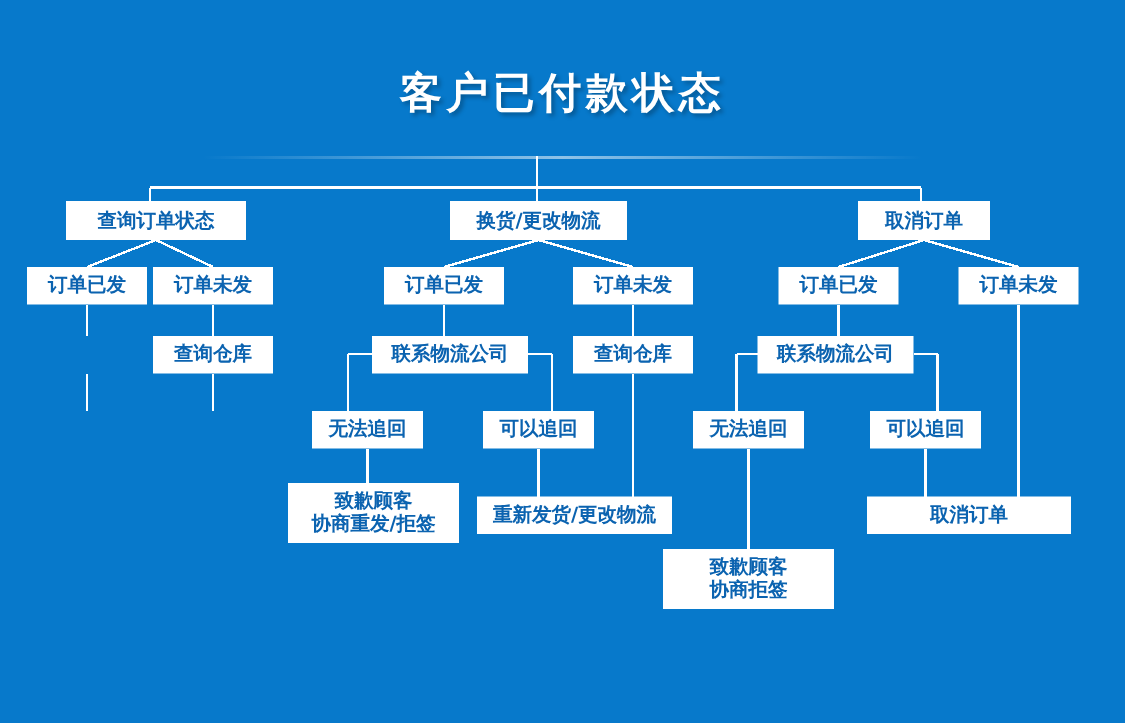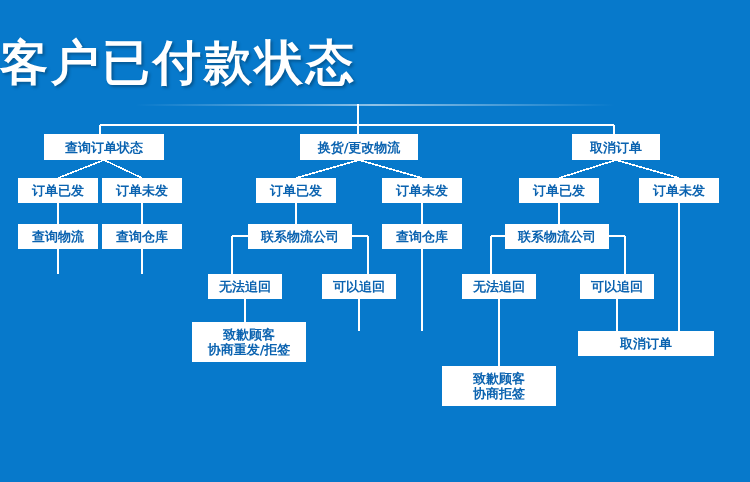--- a/index.html
+++ b/index.html
@@ -23,22 +23,23 @@
     left: 0;
     top: 0;
     width: 750px;
     height: 482px;
   }
   .title {
     position: absolute;
     left: 0;
     top: 38px;
     width: 750px;
+    text-align: center;
     color: #ffffff;
-    font-size: 48px;
+    font-size: 28px;
     font-weight: bold;
     letter-spacing: 3px;
     line-height: 48px;
     text-shadow: 2px 2px 3px rgba(0,0,0,0.28);
   }
   .divider {
     position: absolute;
     left: 135px;
     top: 104px;
     width: 480px;
@@ -118,28 +119,28 @@
 
   <div class="node" style="left: 300px; top: 134px; width: 118px; height: 26px;">换货/更改物流</div>
   <div class="node" style="left: 44px; top: 134px; width: 120px; height: 26px;">查询订单状态</div>
   <div class="node" style="left: 572px; top: 134px; width: 88px; height: 26px;">取消订单</div>
   <div class="node" style="left: 18px; top: 178px; width: 80px; height: 25px;">订单已发</div>
   <div class="node" style="left: 102px; top: 178px; width: 80px; height: 25px;">订单未发</div>
   <div class="node" style="left: 256px; top: 178px; width: 80px; height: 25px;">订单已发</div>
   <div class="node" style="left: 382px; top: 178px; width: 80px; height: 25px;">订单未发</div>
   <div class="node" style="left: 519px; top: 178px; width: 80px; height: 25px;">订单已发</div>
   <div class="node" style="left: 639px; top: 178px; width: 80px; height: 25px;">订单未发</div>
-  <div class="node" style="left: 18px; top: 224px; width: 80px; height: 25px;">查询物流</div>
   <div class="node" style="left: 102px; top: 224px; width: 80px; height: 25px;">查询仓库</div>
   <div class="node" style="left: 248px; top: 224px; width: 104px; height: 25px;">联系物流公司</div>
   <div class="node" style="left: 382px; top: 224px; width: 80px; height: 25px;">查询仓库</div>
   <div class="node" style="left: 505px; top: 224px; width: 104px; height: 25px;">联系物流公司</div>
   <div class="node" style="left: 208px; top: 274px; width: 74px; height: 25px;">无法追回</div>
   <div class="node" style="left: 322px; top: 274px; width: 74px; height: 25px;">可以追回</div>
   <div class="node" style="left: 462px; top: 274px; width: 74px; height: 25px;">无法追回</div>
   <div class="node" style="left: 580px; top: 274px; width: 74px; height: 25px;">可以追回</div>
   <div class="node" style="left: 192px; top: 322px; width: 114px; height: 40px;">致歉顾客
 协商重发/拒签</div>
+  <div class="node" style="left: 318px; top: 331px; width: 130px; height: 25px;">重新发货/更改物流</div>
   <div class="node" style="left: 578px; top: 331px; width: 136px; height: 25px;">取消订单</div>
   <div class="node" style="left: 442px; top: 366px; width: 114px; height: 40px;">致歉顾客
 协商拒签</div>
 
 </div>
 
 </body></html>

